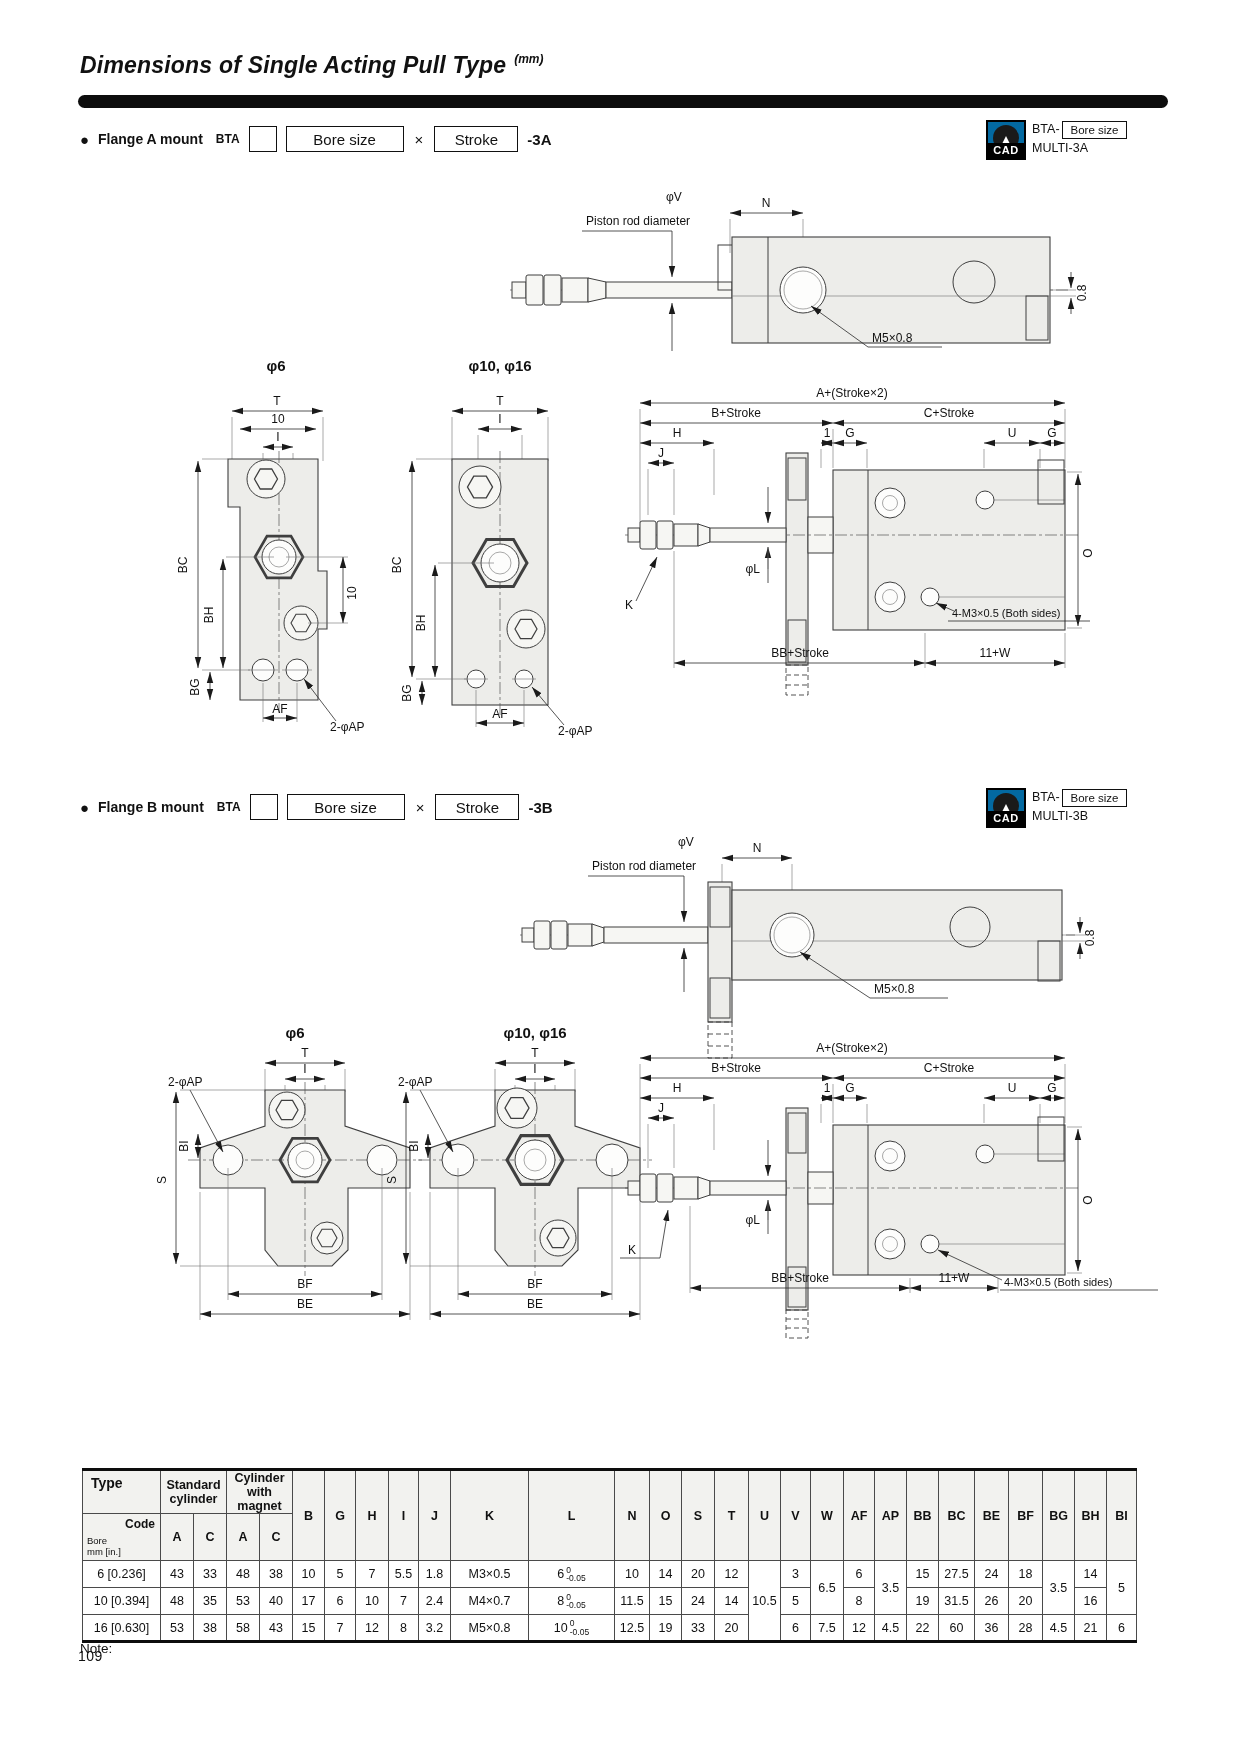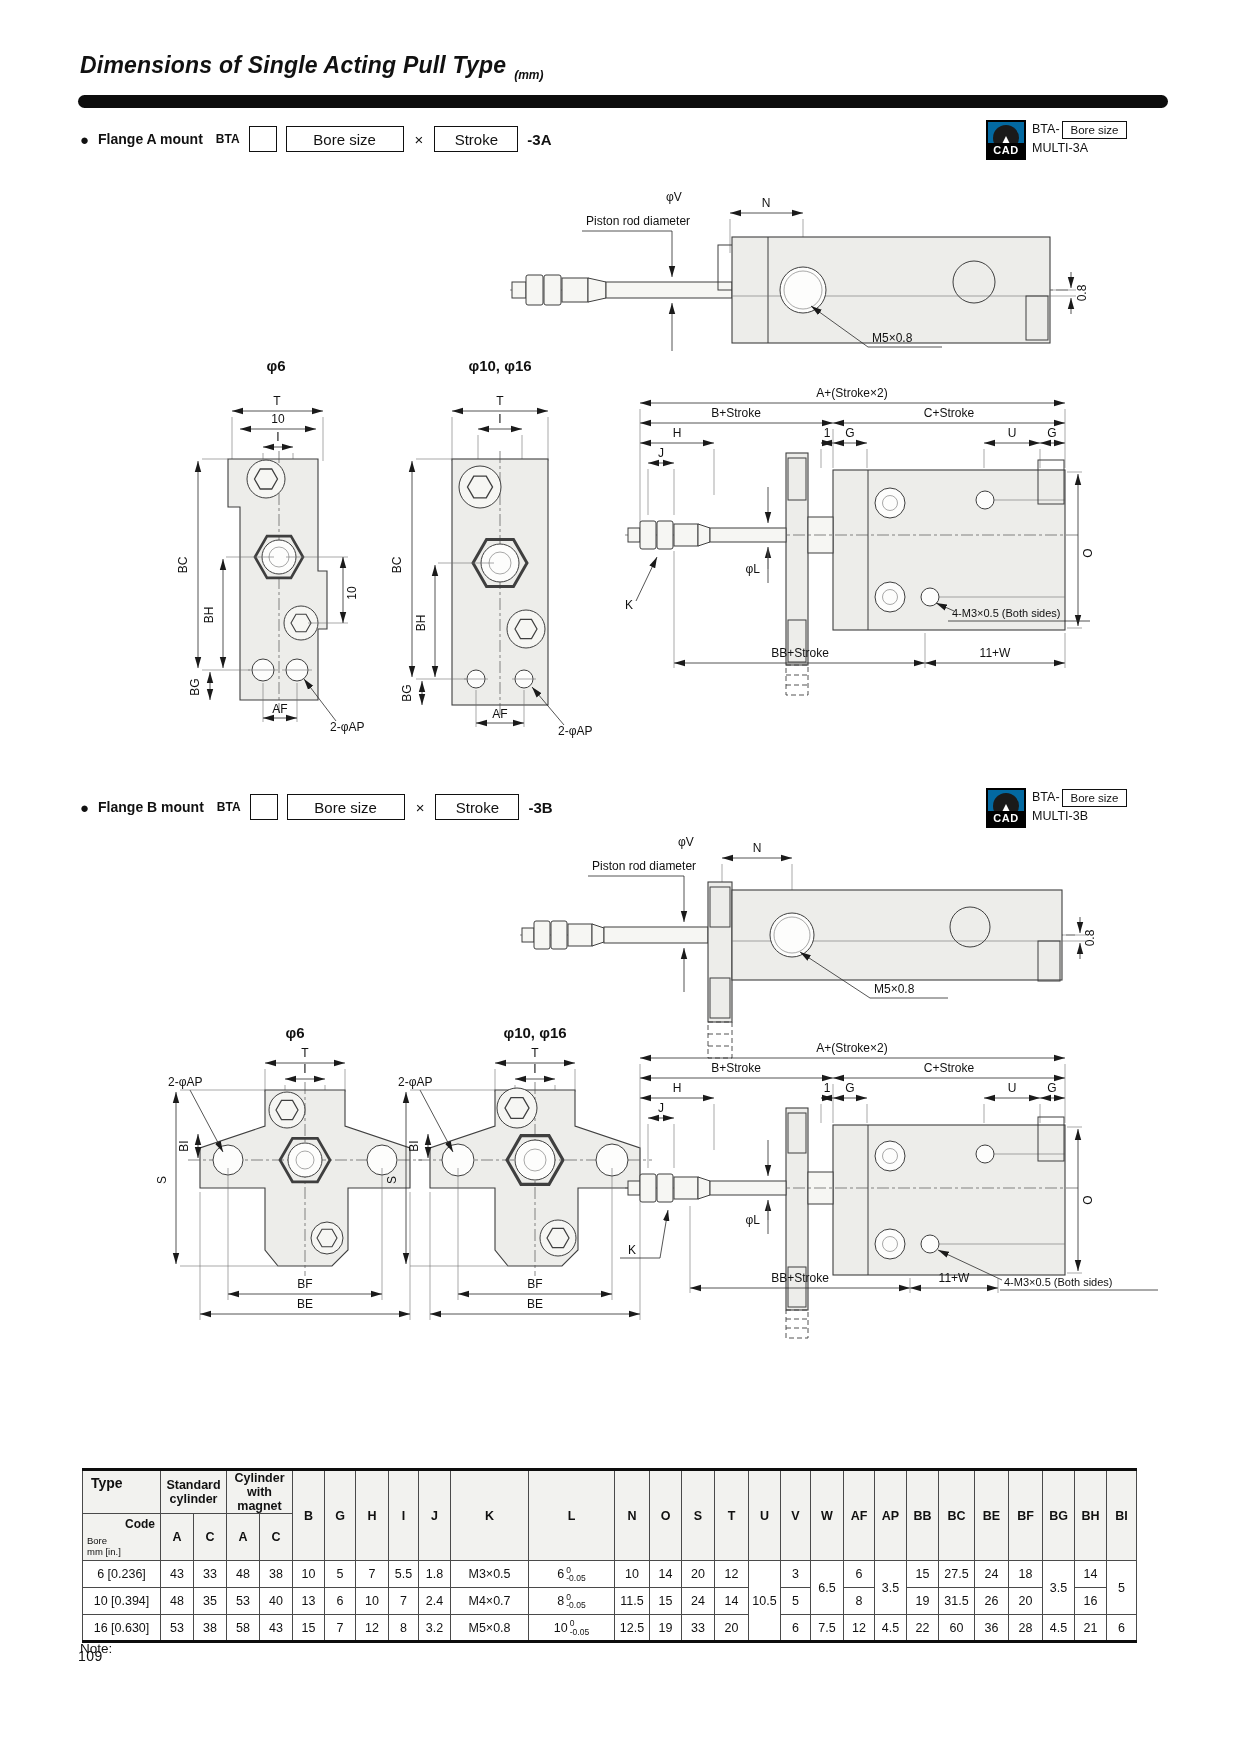--- a/index.html
+++ b/index.html
@@ -1,21 +1,21 @@
 <!DOCTYPE html>
 <html><head>
 <meta charset="utf-8">
 <style>
   html,body{margin:0;padding:0;background:#9a9a9a;}
   .page{position:relative;width:1240px;height:1754px;background:#ffffff;margin:0 auto;
         font-family:"Liberation Sans",sans-serif;color:#111;overflow:hidden;}
   
   .title-row{position:absolute;left:80px;top:52px;display:flex;align-items:flex-start;gap:8px;font-style:italic;}
   .title-row h1{margin:0;font-size:23px;font-weight:bold;letter-spacing:0.2px;}
-  .title-unit{font-size:12px;font-weight:bold;margin-top:16px;}
+  .title-unit{font-size:12px;font-weight:bold;}
   .title-bar{position:absolute;left:78px;top:95px;width:1090px;height:13px;background:#0d0d0d;border-radius:7px;}
   
   .sec-head{position:absolute;left:80px;display:flex;align-items:center;gap:9px;height:30px;}
   .sec-bullet{font-size:15px;line-height:1;}
   .sec-title{font-size:14px;font-weight:bold;}
   .sec-model{font-size:12px;font-weight:bold;margin-left:4px;}
   .ord-box{display:inline-flex;align-items:center;justify-content:center;border:1.6px solid #111;
            height:26px;font-size:15px;box-sizing:border-box;background:#fff;}
   .ord-blank{width:28px;}
   .ord-bore{width:118px;}
@@ -691,21 +691,21 @@
           <td rowspan="2">3.5</td>
           <td>14</td>
           <td rowspan="2">5</td>
         </tr>
         <tr>
           <td class="boreC">10 [0.394]</td>
           <td>48</td>
           <td>35</td>
           <td>53</td>
           <td>40</td>
-          <td>13</td>
+          <td>17</td>
           <td>6</td>
           <td>10</td>
           <td>7</td>
           <td>2.4</td>
           <td>M4×0.7</td>
           <td><span class="tolwrap">
                 <span>8</span>
                 <span class="tol">
                   <span>0</span>
                   <span>-0.05</span>

